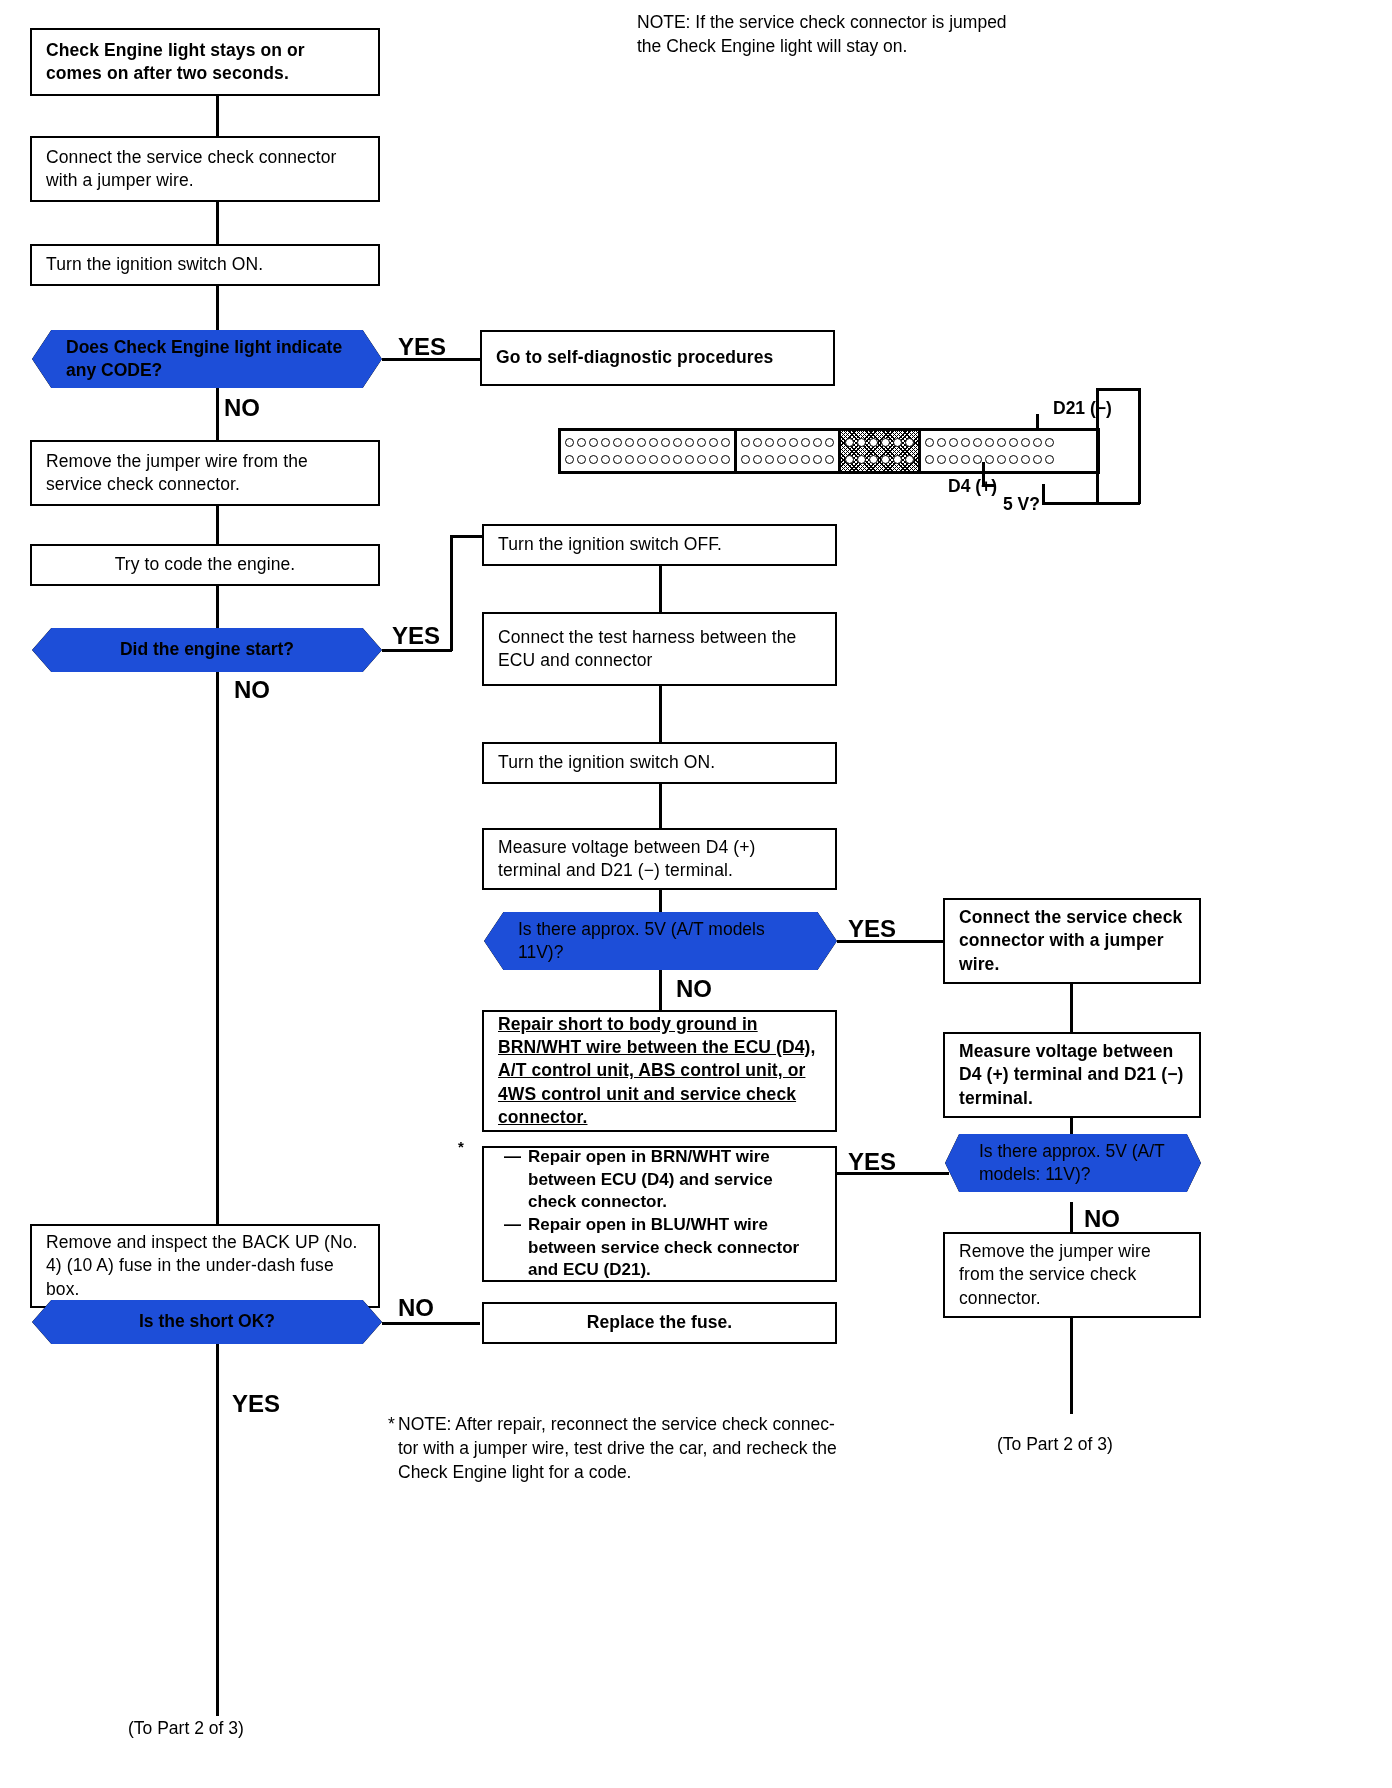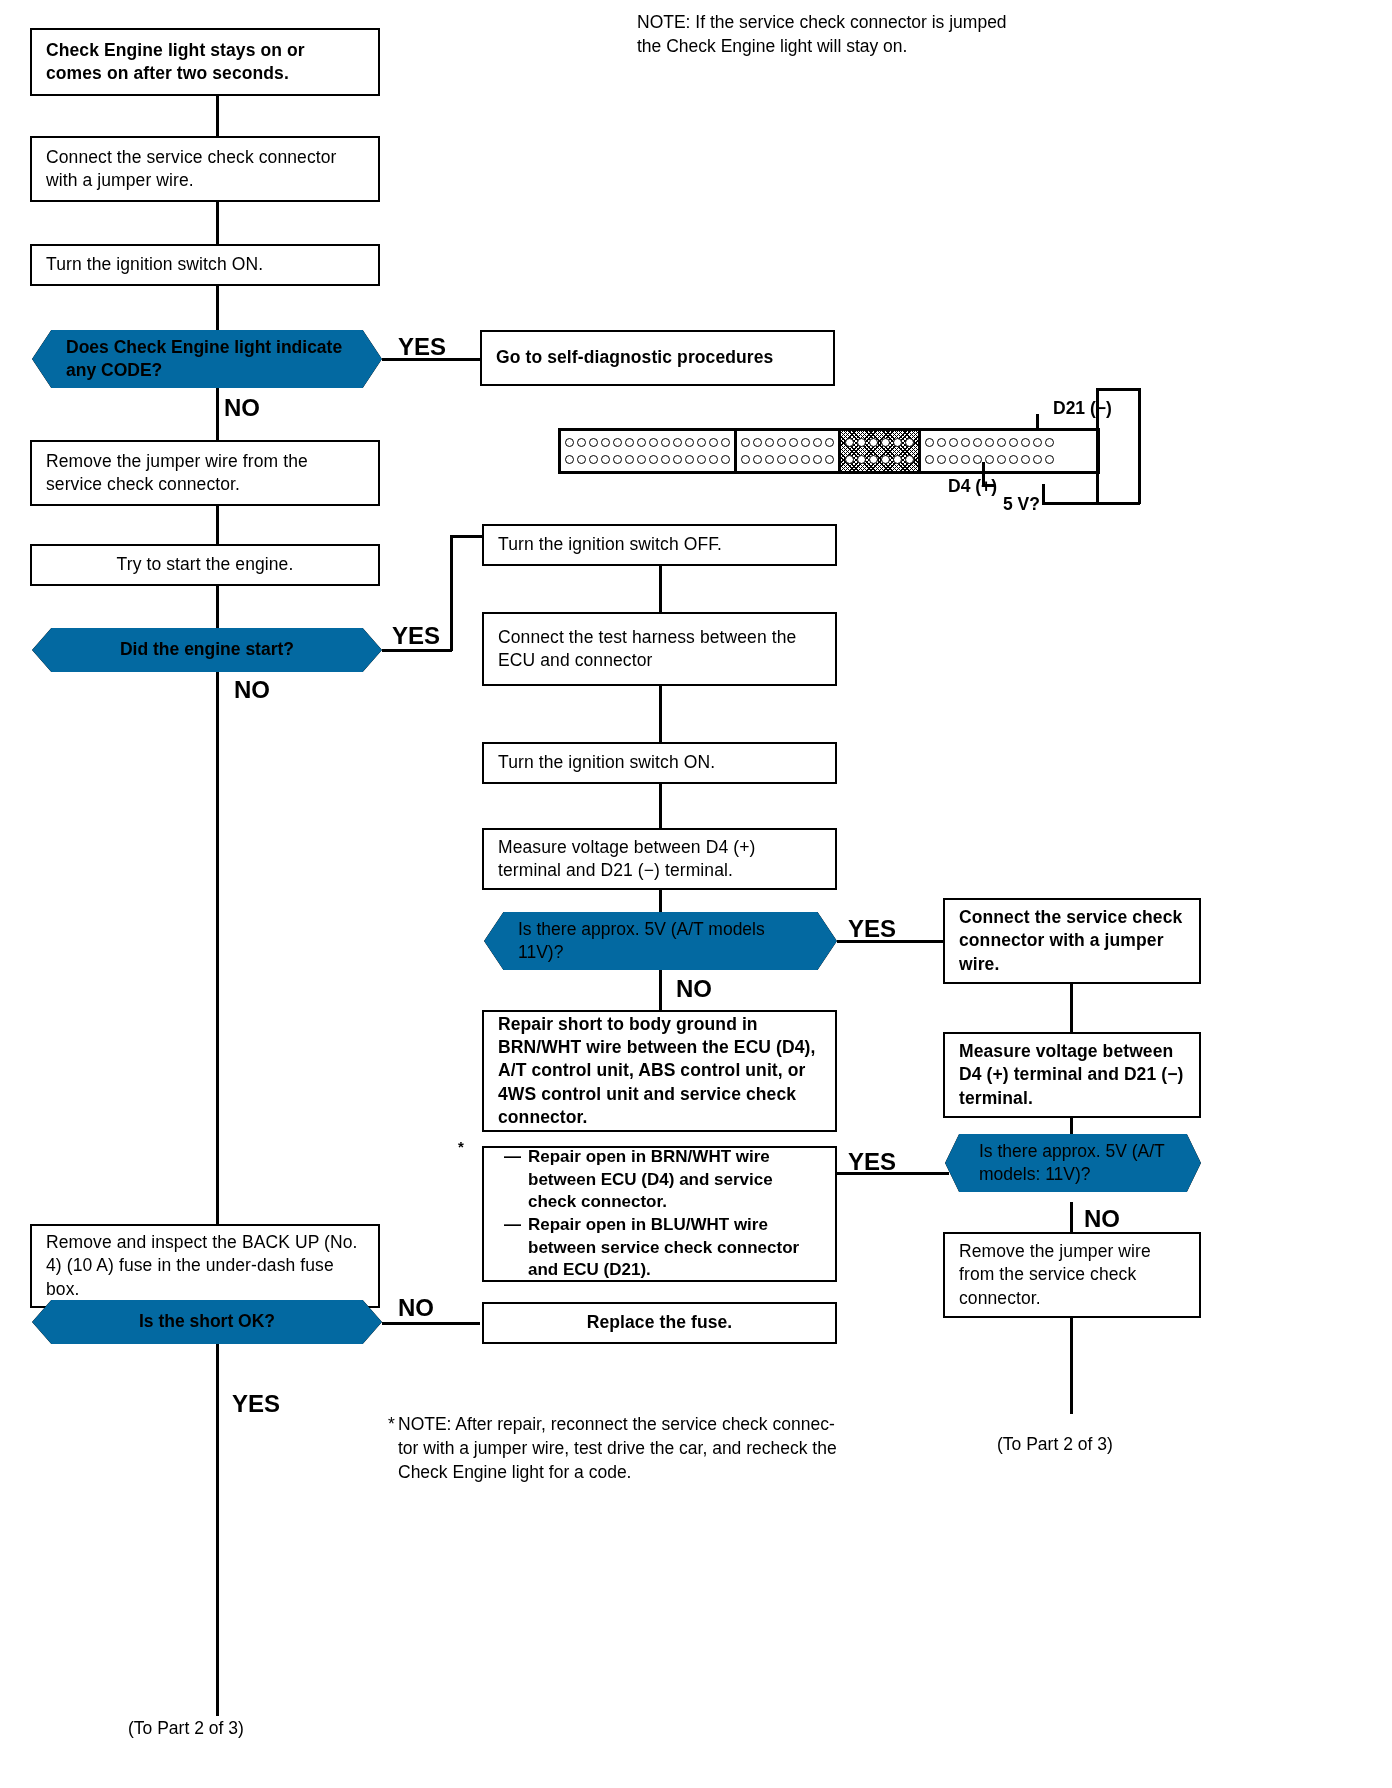--- a/index.html
+++ b/index.html
@@ -43,21 +43,21 @@
   .hex {
     position: absolute;
     box-sizing: border-box;
     background: #000;          
     clip-path: polygon(0% 50%, 5.5% 0%, 94.5% 0%, 100% 50%, 94.5% 100%, 5.5% 100%);
     display: flex;
     align-items: center;
     justify-content: center;
   }
   .hex > .inner {
-    background: #0369a1;
+    background: #1d4ed8;
     width: 100%;
     height: 100%;
     clip-path: polygon(0% 50%, 5.5% 0%, 94.5% 0%, 100% 50%, 94.5% 100%, 5.5% 100%);
     display: flex;
     align-items: center;
   }
   .hex .txt {
     padding: 0 34px;
     font-size: 17.5px;
     line-height: 1.33;
@@ -178,21 +178,21 @@
 
   <div class="ln lnv" style="left:216px; top:388px; height:52px;"></div>
   <div class="lbl" style="left:224px; top:394px;">NO</div>
 
   <div class="node box" style="left:30px; top:440px; width:350px; height:66px;">
     <span class="txt">Remove the jumper wire from the service check connector.</span>
   </div>
   <div class="ln lnv" style="left:216px; top:506px; height:38px;"></div>
 
   <div class="node box center" style="left:30px; top:544px; width:350px; height:42px;">
-    <span class="txt">Try to start the engine.</span>
+    <span class="txt">Try to code the engine.</span>
   </div>
   <div class="ln lnv" style="left:216px; top:586px; height:42px;"></div>
 
   <div class="hex ctr" style="left:32px; top:628px; width:350px; height:44px;">
     <div class="inner">
       <span class="txt">Did the engine start?</span>
     </div>
   </div>
 
   <div class="ln lnh" style="left:382px; top:649px; width:70px;"></div>
@@ -367,21 +367,21 @@
       <span class="txt">Is there approx. 5V (A/T models 11V)?</span>
     </div>
   </div>
 
   <div class="ln lnh" style="left:837px; top:940px; width:106px;"></div>
   <div class="lbl" style="left:848px; top:915px;">YES</div>
 
   <div class="ln lnv" style="left:659px; top:970px; height:40px;"></div>
   <div class="lbl" style="left:676px; top:975px;">NO</div>
 
-  <div class="node box bold" style="left:482px; top:1010px; width:355px; height:122px;">
+  <div class="node box bold" style="left:482px; top:1010px; width:355px; height:122px;text-decoration:underline;">
     <span class="txt">Repair short to body ground in BRN/WHT wire between the ECU (D4), A/T control unit, ABS control unit, or 4WS control unit and service check connector.</span>
   </div>
 
   <div class="asterisk" style="left:458px; top:1138px;">*</div>
 
   <div class="node box" style="left:482px; top:1146px; width:355px; height:136px;">
     <div class="bullets">
       <div class="row">
         <span class="dash">—</span>
         <span>Repair open in BRN/WHT wire between ECU (D4) and service check connector.</span>

